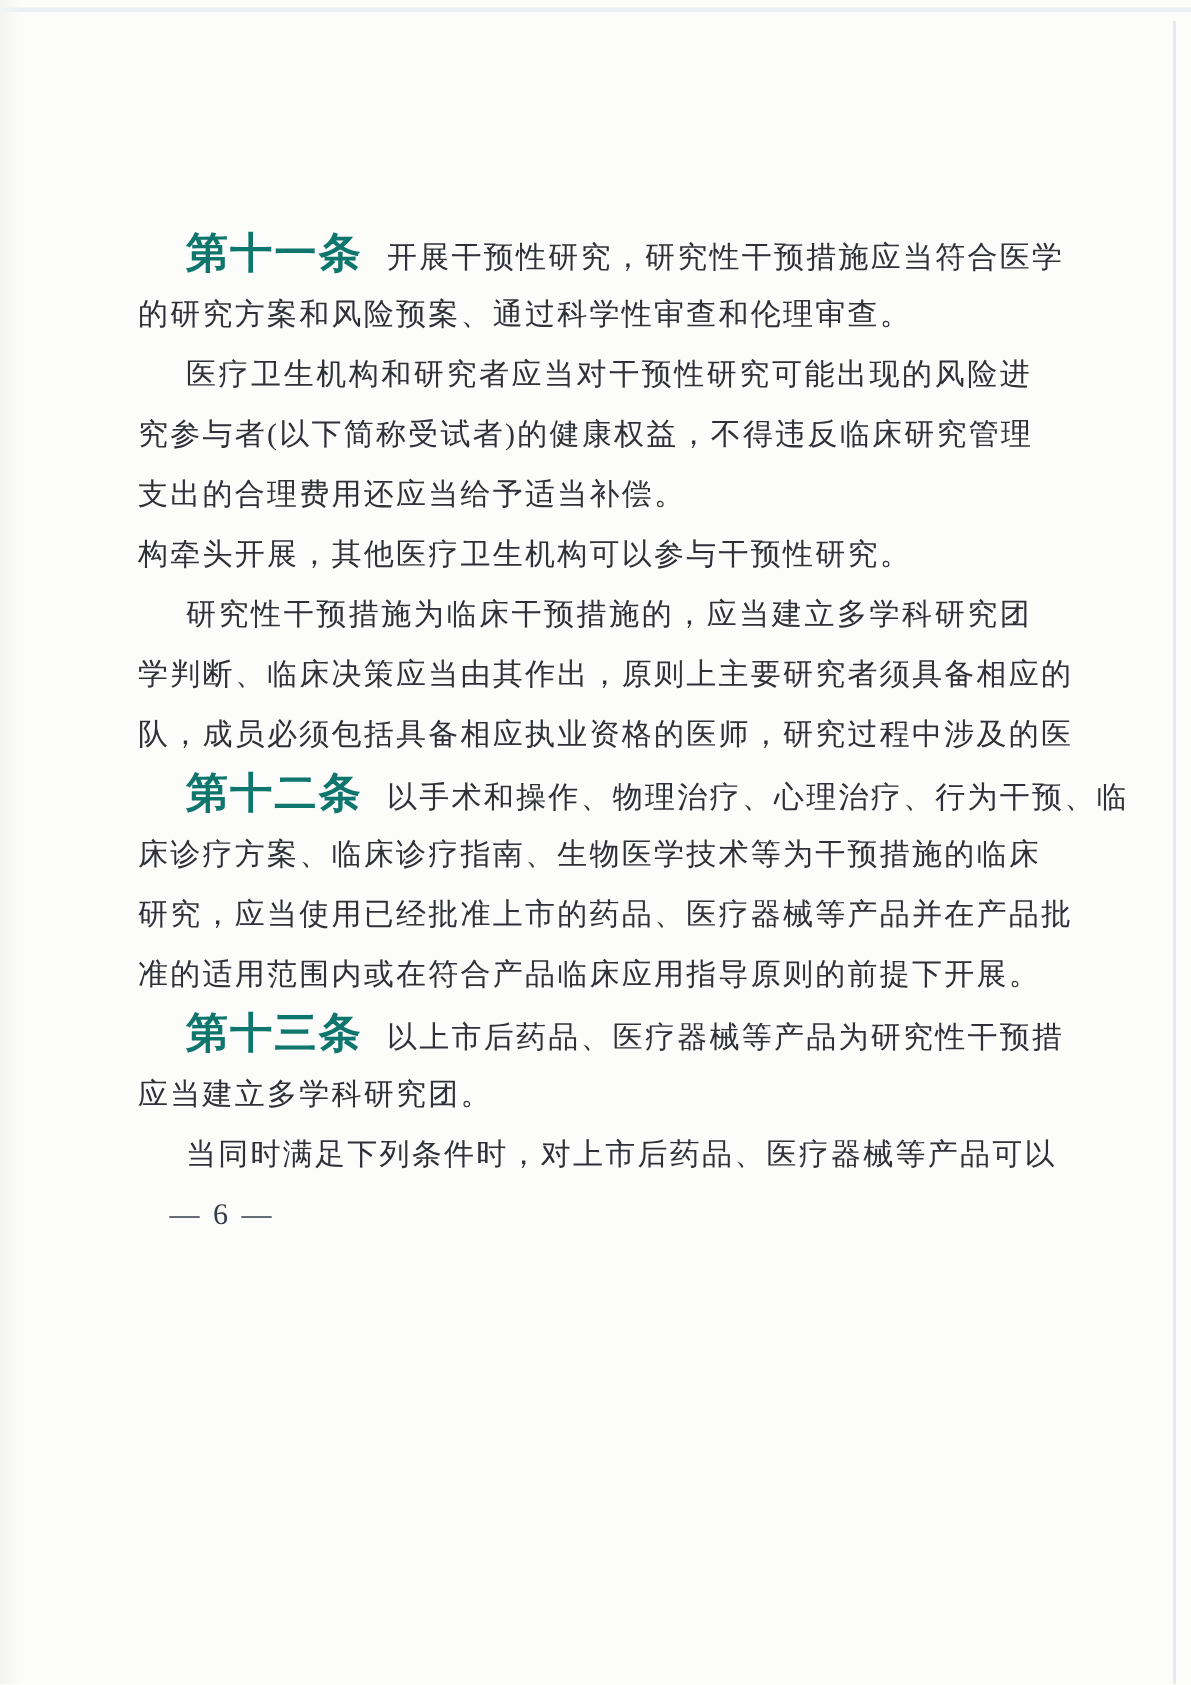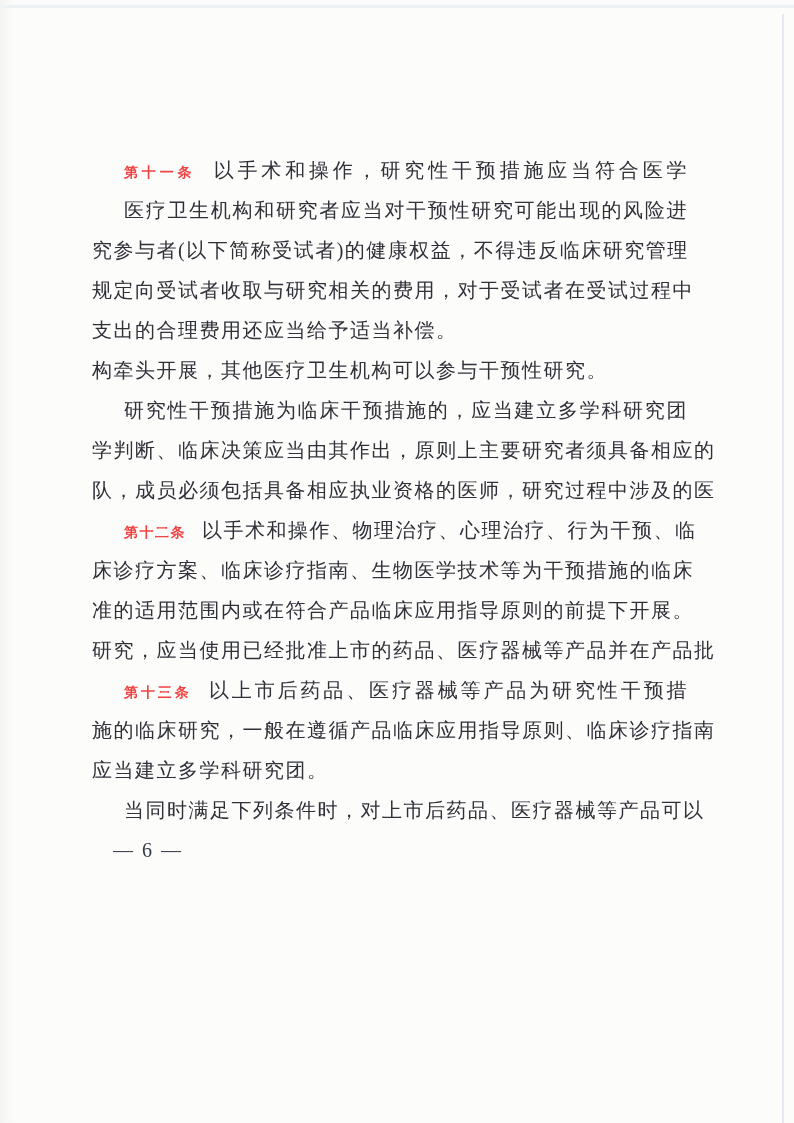--- a/index.html
+++ b/index.html
@@ -55,22 +55,22 @@
   }
   .ln.last {
     text-align: left;
     text-align-last: left;
   }
   .ln.ind {
     padding-left: 32px;
   }
   .b {
     font-weight: bold;
-    font-size: 14px;
-    color: #ef4444;
+    font-size: 28px;
+    color: #0f766e;
   }
   .gap {
     display: inline-block;
     width: 16px;
   }
   .footer {
     height: 40px;
     line-height: 40px;
     font-size: 20px;
     letter-spacing: 2px;
@@ -83,50 +83,49 @@
 <body>
 
 <div class="page">
   <div class="edge-top"></div>
   <div class="edge-left"></div>
   <div class="edge-right"></div>
 
   <div class="column">
 
     <div class="paragraph">
-      <div class="ln ind"><span class="b">第十一条</span><span class="gap"></span><span>以手术和操作，研究性干预措施应当符合医学</span></div>
+      <div class="ln ind"><span class="b">第十一条</span><span class="gap"></span><span>开展干预性研究，研究性干预措施应当符合医学</span></div>
+      <div class="ln last">的研究方案和风险预案、通过科学性审查和伦理审查。</div>
     </div>
 
     <div class="paragraph">
       <div class="ln ind">医疗卫生机构和研究者应当对干预性研究可能出现的风险进</div>
       <div class="ln">究参与者(以下简称受试者)的健康权益，不得违反临床研究管理</div>
-      <div class="ln">规定向受试者收取与研究相关的费用，对于受试者在受试过程中</div>
       <div class="ln last">支出的合理费用还应当给予适当补偿。</div>
     </div>
 
     <div class="paragraph">
       <div class="ln last">构牵头开展，其他医疗卫生机构可以参与干预性研究。</div>
     </div>
 
     <div class="paragraph">
       <div class="ln ind">研究性干预措施为临床干预措施的，应当建立多学科研究团</div>
       <div class="ln">学判断、临床决策应当由其作出，原则上主要研究者须具备相应的</div>
       <div class="ln">队，成员必须包括具备相应执业资格的医师，研究过程中涉及的医</div>
     </div>
 
     <div class="paragraph">
       <div class="ln ind"><span class="b">第十二条</span><span class="gap"></span><span>以手术和操作、物理治疗、心理治疗、行为干预、临</span></div>
       <div class="ln">床诊疗方案、临床诊疗指南、生物医学技术等为干预措施的临床</div>
+      <div class="ln">研究，应当使用已经批准上市的药品、医疗器械等产品并在产品批</div>
       <div class="ln last">准的适用范围内或在符合产品临床应用指导原则的前提下开展。</div>
-      <div class="ln">研究，应当使用已经批准上市的药品、医疗器械等产品并在产品批</div>
     </div>
 
     <div class="paragraph">
       <div class="ln ind"><span class="b">第十三条</span><span class="gap"></span><span>以上市后药品、医疗器械等产品为研究性干预措</span></div>
-      <div class="ln">施的临床研究，一般在遵循产品临床应用指导原则、临床诊疗指南</div>
       <div class="ln last">应当建立多学科研究团。</div>
     </div>
 
     <div class="paragraph">
       <div class="ln ind">当同时满足下列条件时，对上市后药品、医疗器械等产品可以</div>
     </div>
 
     <div class="footer">— 6 —</div>
   </div>
 </div>

